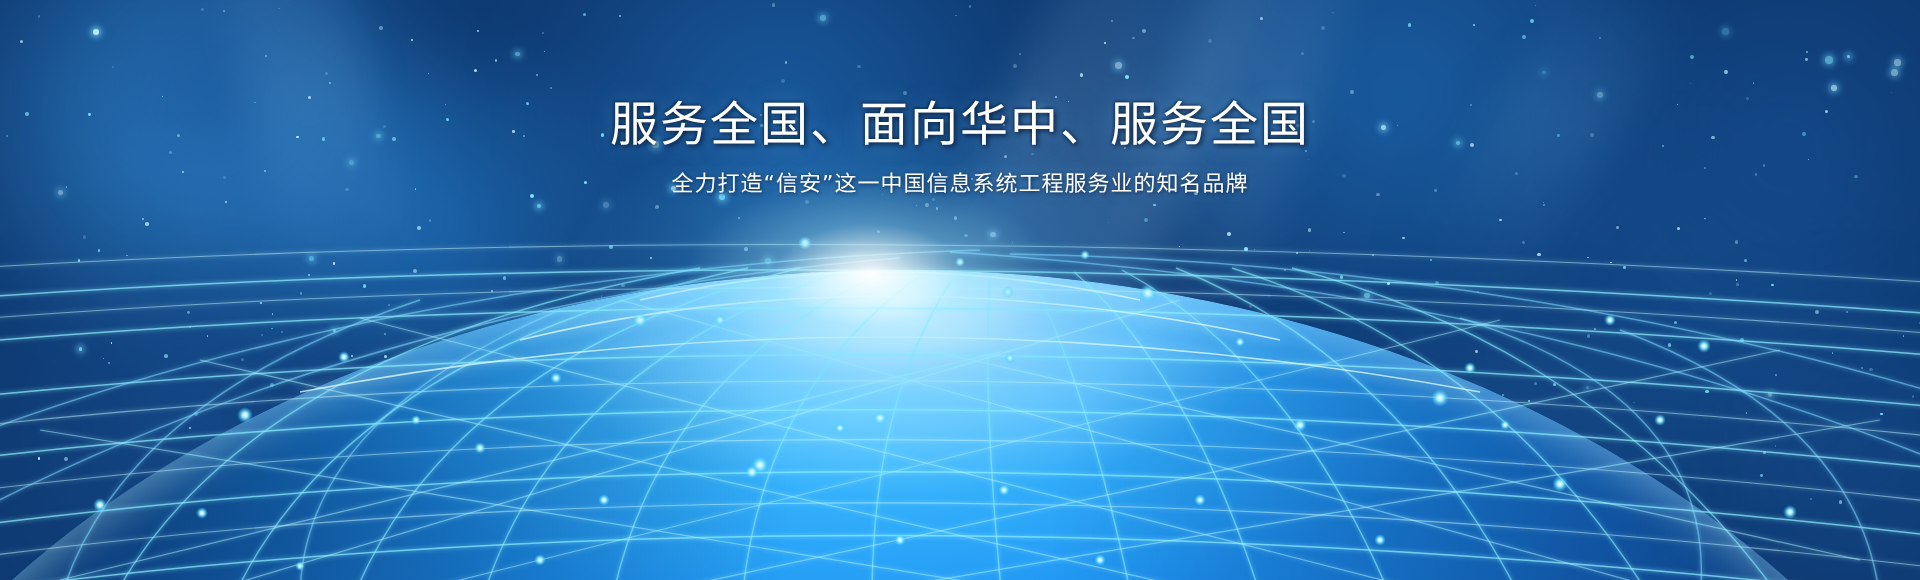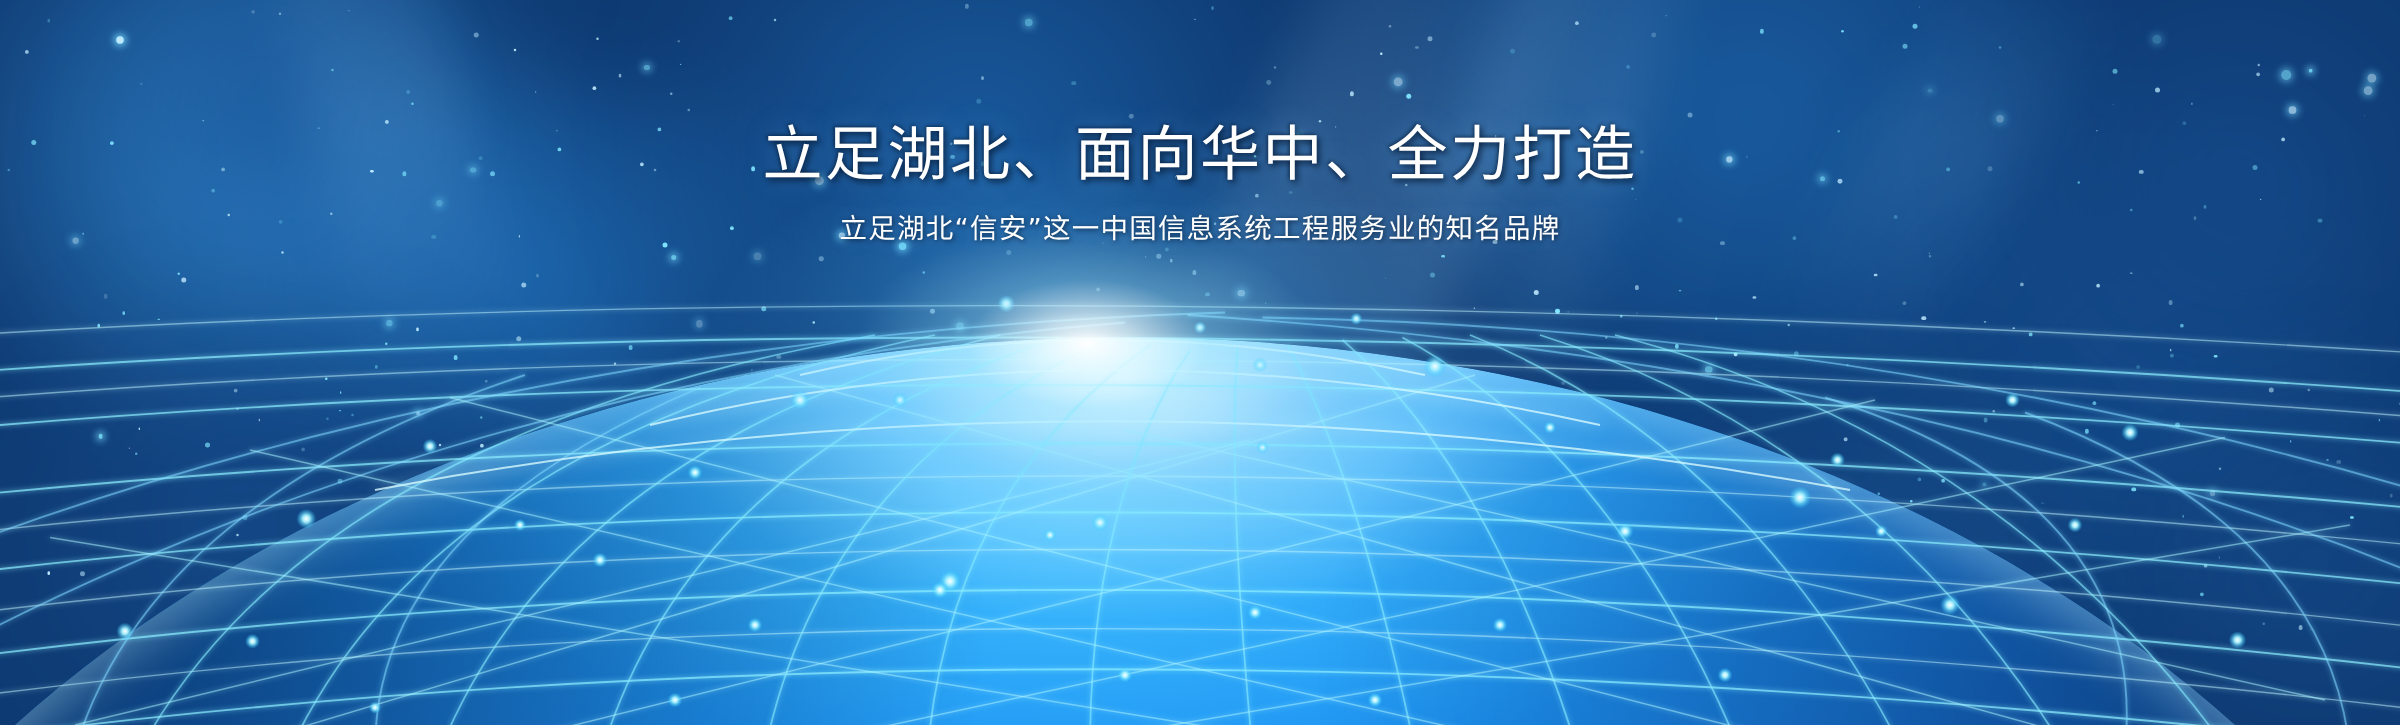--- a/index.html
+++ b/index.html
@@ -624,17 +624,17 @@
       <circle cx="1240" cy="342" r="5" fill="url(#nodeG)"></circle>
       <circle cx="1610" cy="320" r="6" fill="url(#nodeG)"></circle>
       <circle cx="960" cy="262" r="5" fill="url(#nodeG)"></circle>
       <circle cx="1085" cy="255" r="5" fill="url(#nodeG)"></circle>
     </g>
   </svg>
 
   <div class="halo"></div>
 
   <div class="copy">
-    <h1 class="headline">立足湖北、面向华中、全力打造</h1>
-    <p class="subline">立足湖北“信安”这一中国信息系统工程服务业的知名品牌</p>
+    <h1 class="headline">服务全国、面向华中、服务全国</h1>
+    <p class="subline">全力打造“信安”这一中国信息系统工程服务业的知名品牌</p>
   </div>
 
 </div>
 
 </body></html>

